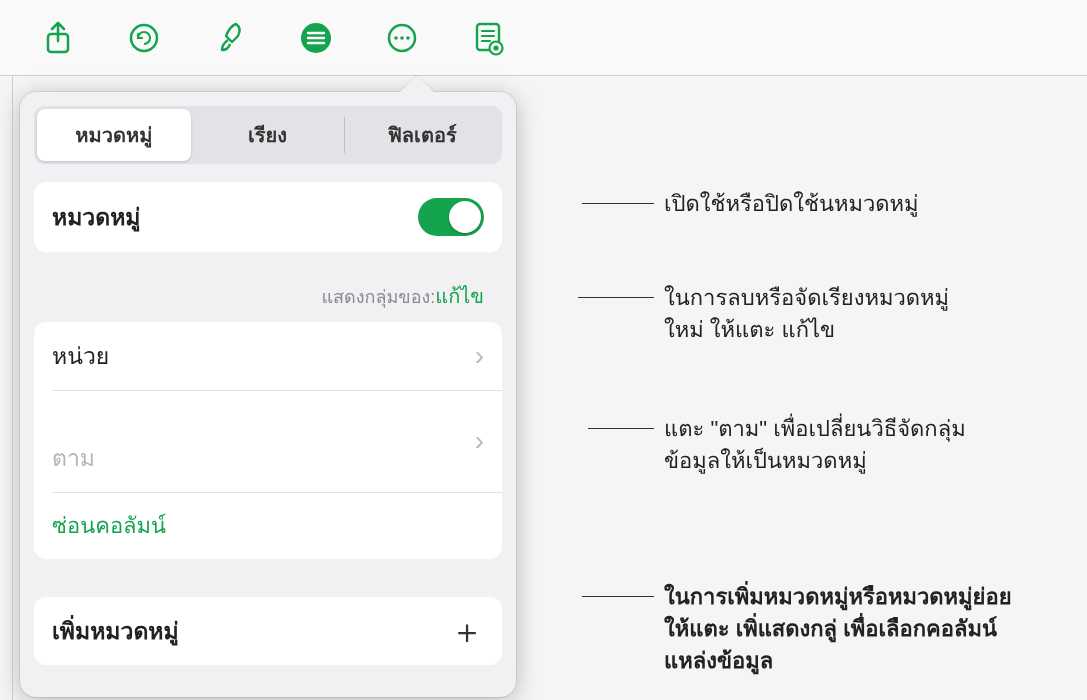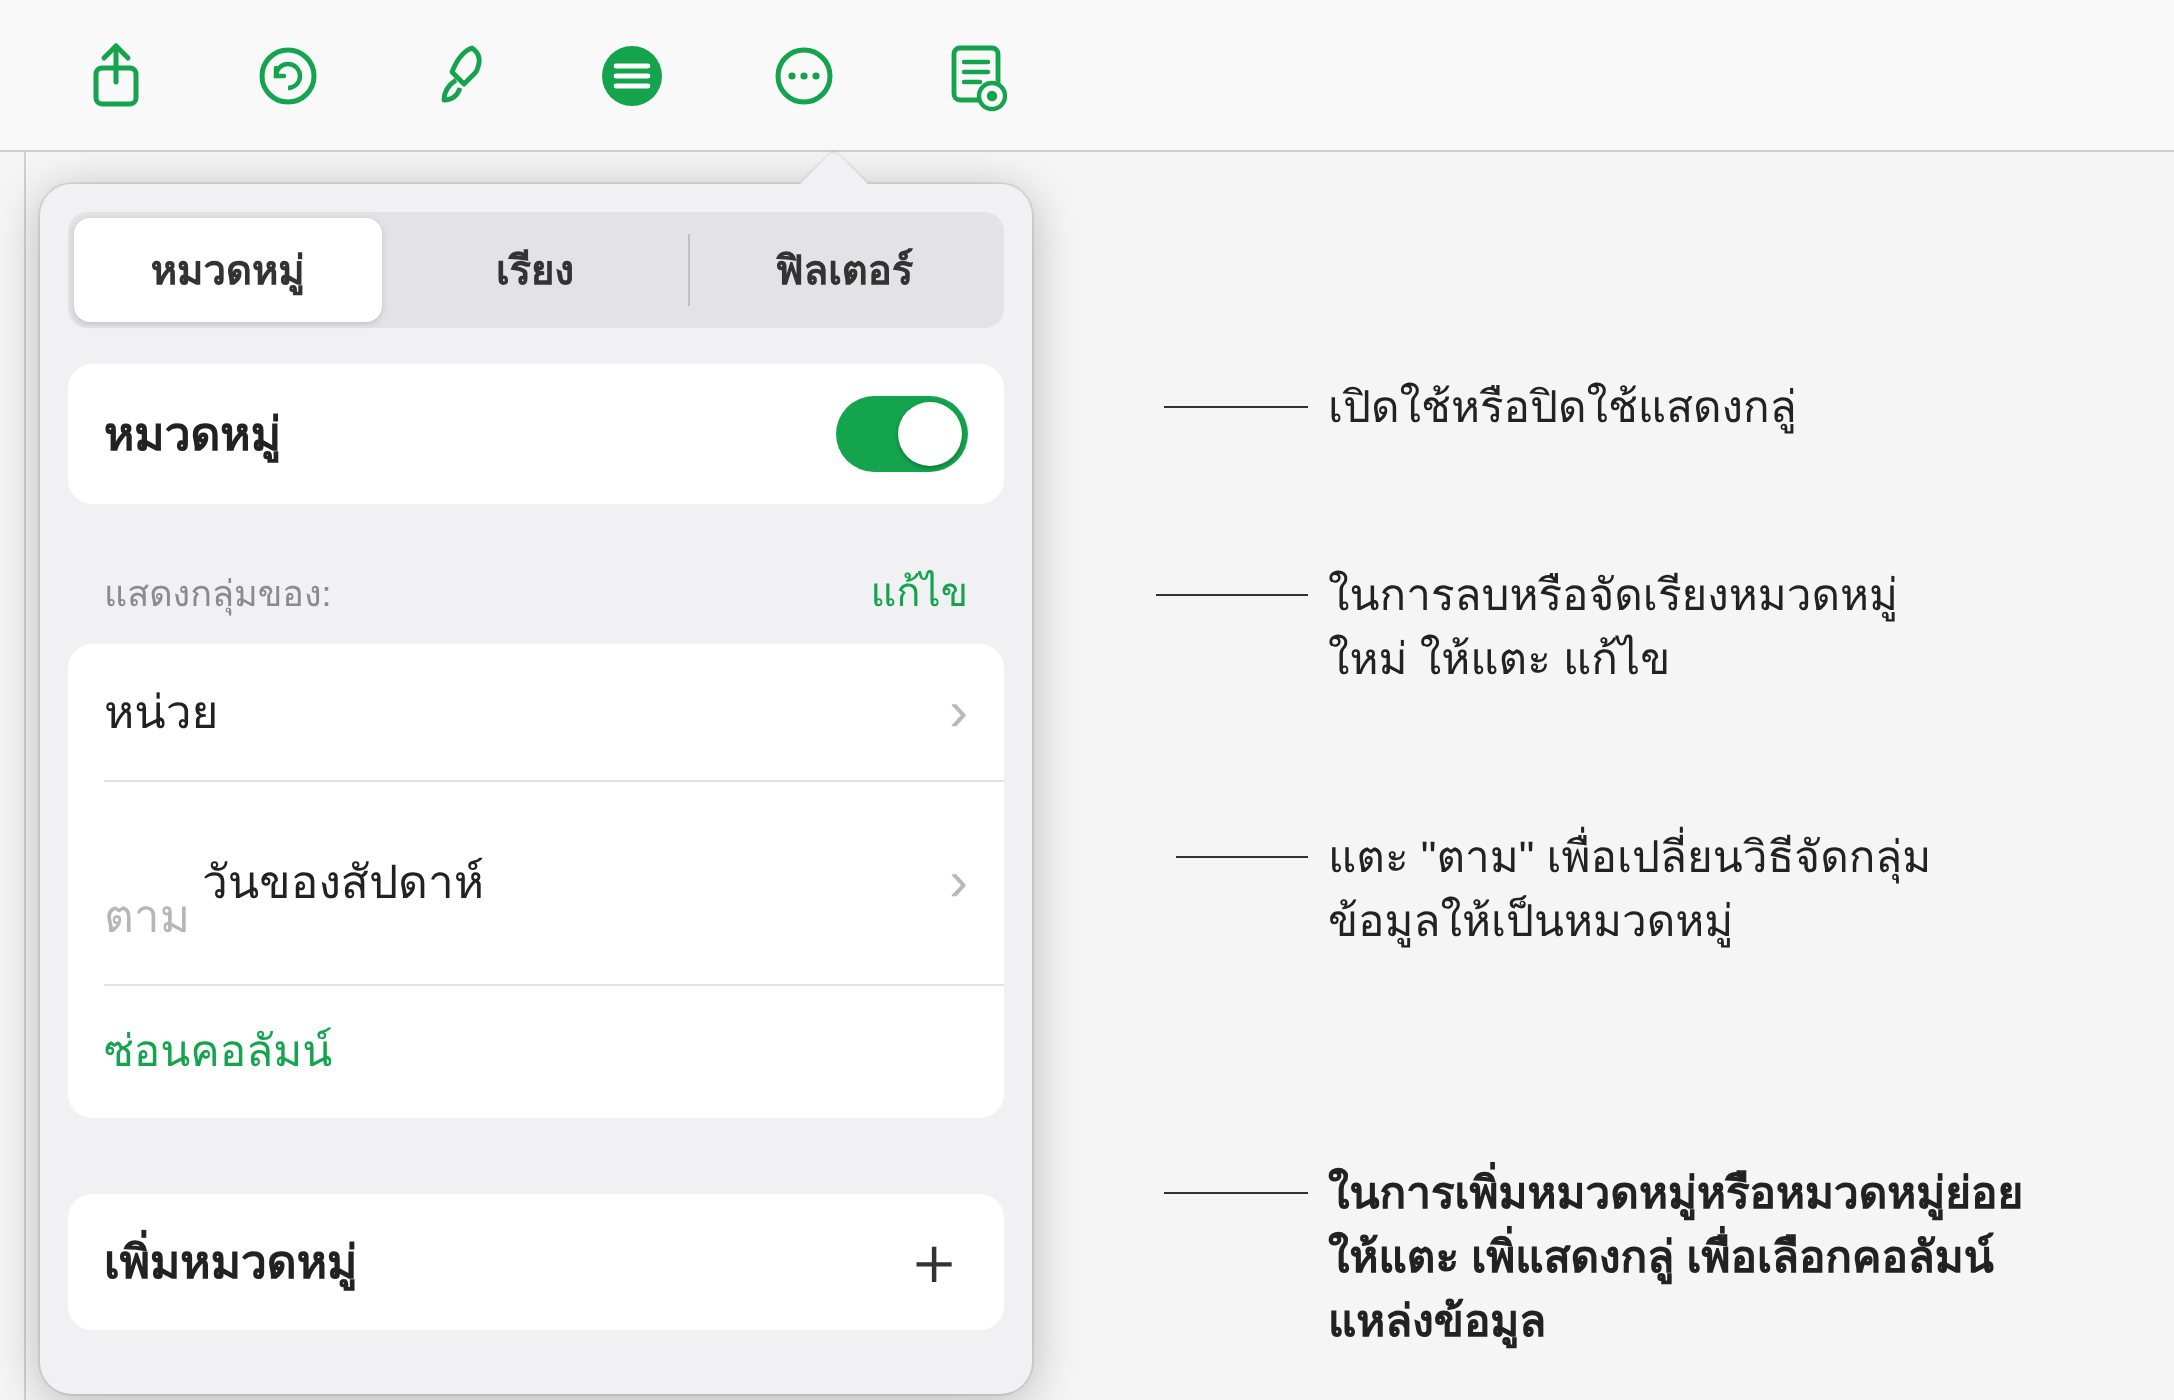--- a/index.html
+++ b/index.html
@@ -139,21 +139,21 @@
   background: #fff;
   border-radius: 50%;
   box-shadow: 0 1px 2px rgba(0,0,0,0.3);
 }
 
 
 .section-head {
   display: flex;
   padding: 0 18px 10px;
   align-items: baseline;
-  justify-content: space-between;
+  justify-content: flex-end;
 }
 .section-head .sh-label {
   font-size: 18px;
   color: #8a8a8f;
 }
 .section-head .sh-edit {
   font-size: 20px;
   color: #14a44d;
   font-weight: 500;
   cursor: pointer;
@@ -289,39 +289,38 @@
     <span class="sh-edit">แก้ไข</span>
   </div>
 
   <div class="list-card">
     <div class="row">
       <span class="row-label thin">หน่วย</span>
       <span class="chev">›</span>
     </div>
     <div class="row">
       <span class="muted-prefix">ตาม</span>
-      <span class="row-label thin">วันของสัปดาห์</span>
       <span class="chev">›</span>
     </div>
     <div class="row">
       <span class="hide-col">ซ่อนคอลัมน์</span>
     </div>
   </div>
 
   <div class="card add-row">
     <div class="row">
       <span class="row-label">เพิ่มหมวดหมู่</span>
       <span class="plus">＋</span>
     </div>
   </div>
 
 </div>
 
 <div class="lead" style="left:582px; top:203px; width:72px;"></div>
-<div class="callout" style="left:664px; top:188px;">เปิดใช้หรือปิดใช้แสดงกลู่</div>
+<div class="callout" style="left:664px; top:188px;">เปิดใช้หรือปิดใช้นหมวดหมู่</div>
 
 <div class="lead" style="left:578px; top:297px; width:76px;"></div>
 <div class="callout" style="left:664px; top:282px;">
   <div>ในการลบหรือจัดเรียงหมวดหมู่</div>
   <div>ใหม่ ให้แตะ แก้ไข</div>
 </div>
 
 <div class="lead" style="left:588px; top:428px; width:66px;"></div>
 <div class="callout" style="left:664px; top:413px;">
   <div>แตะ "ตาม" เพื่อเปลี่ยนวิธีจัดกลุ่ม</div>

